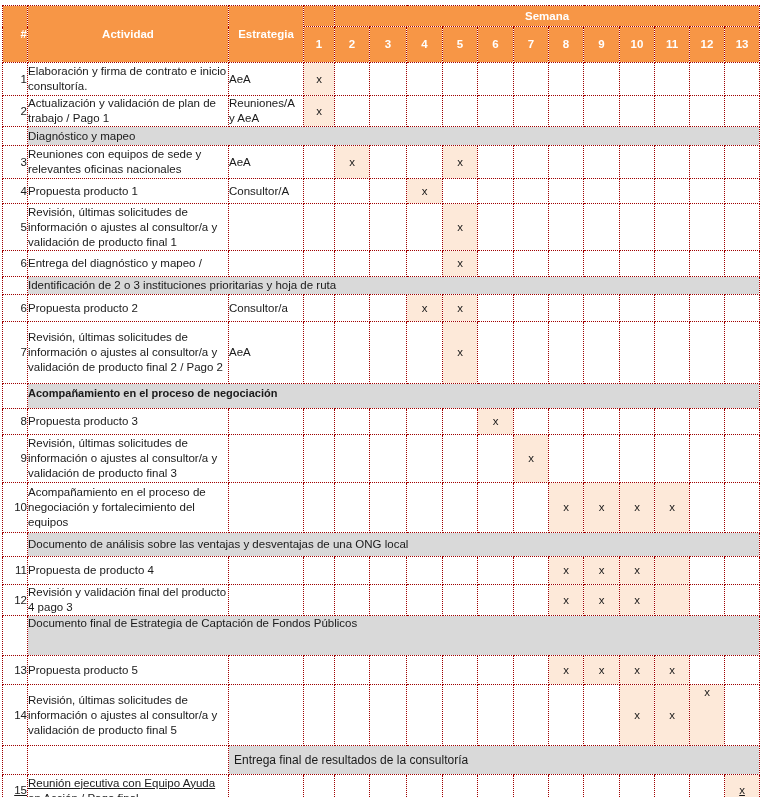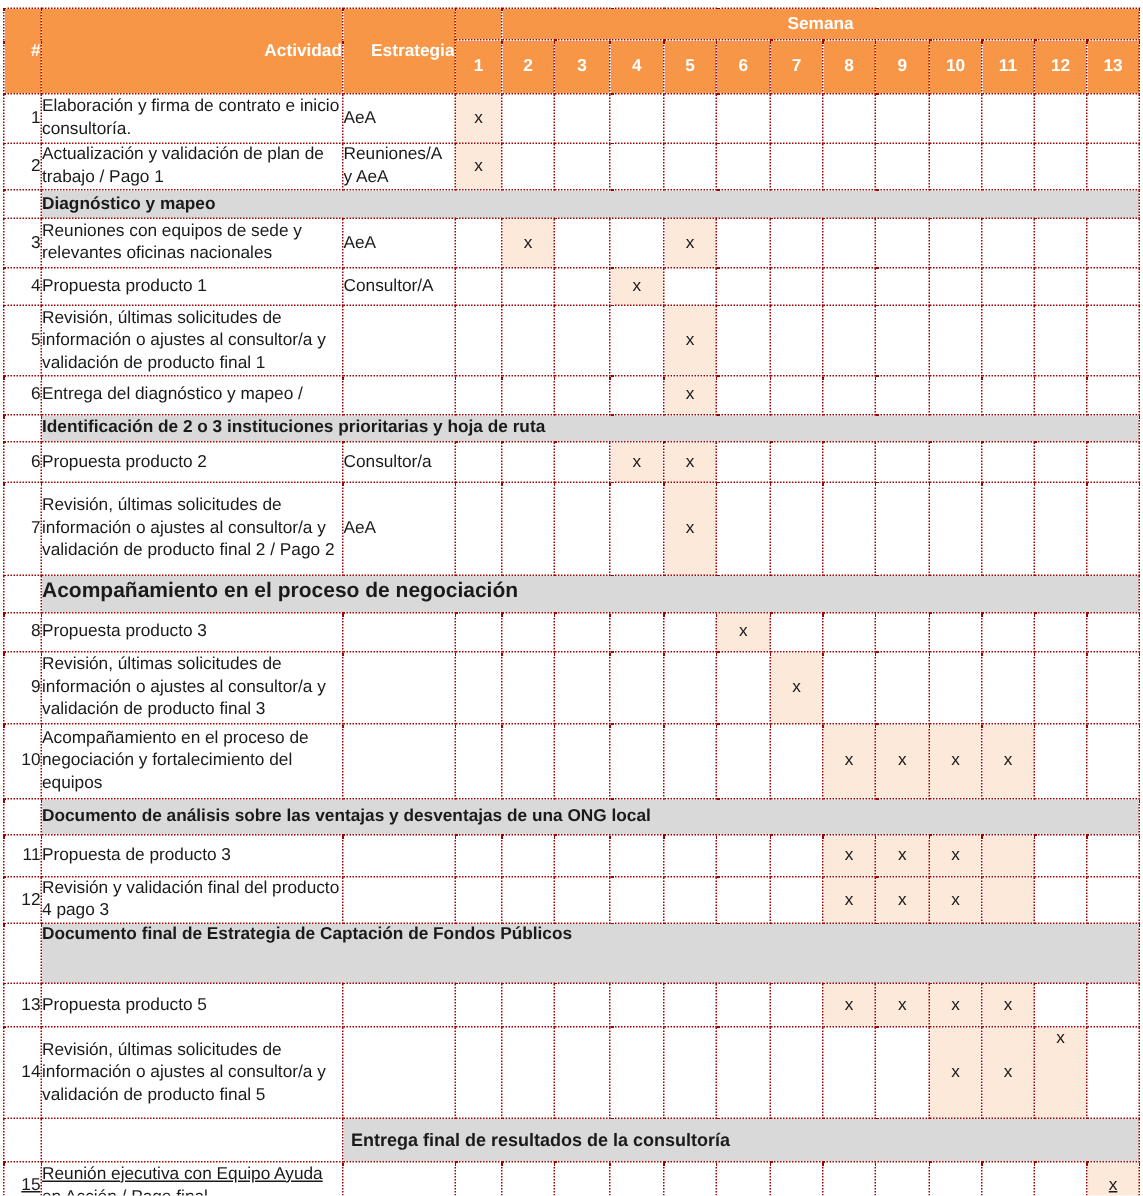--- a/index.html
+++ b/index.html
@@ -5,31 +5,31 @@
   html, body { margin:0; padding:0; background:#ffffff; }
   body { width:762px; height:797px; position:relative; overflow:hidden;
          font-family:"Liberation Sans", sans-serif; color:#1a1a1a; }
   table.gantt { position:absolute; left:2px; top:5px; border-collapse:collapse;
                 table-layout:fixed; width:756px; }
   table.gantt td, table.gantt th { border:1px dotted #a00000; padding:0; font-size:11.5px;
                  line-height:15px; vertical-align:middle; overflow:hidden; }
   th { background:#f79646; color:#ffffff; font-weight:bold; font-size:10.5px; }
   th.semana { height:20px; font-size:11px; }
   th.week { height:35px; font-size:9.5px; padding-top:6px; }
-  th.left { text-align:right; padding-left:5px; }
+  th.left { text-align:center; padding-left:5px; }
   th.num { text-align:right; padding-right:5px; }
   td.num { text-align:right; padding-right:3px; font-size:11.5px; }
   td.act { padding-left:5px; padding-right:2px; }
   td.resp { padding-left:5px; font-size:10.5px; line-height:14px; }
   td.wk { text-align:center; font-size:11.5px; }
   td.wk.on { background:#fde9d9; }
   tr.sec td { background:#d9d9d9; }
   tr.sec td.blank { background:#ffffff; }
-  td.sectitle { padding-left:5px; font-size:12px;font-weight:bold; }
-  td.sectitle.small { font-size:14px; font-weight:bold; vertical-align:top; padding-top:2px;margin-top:44px; }
+  td.sectitle { padding-left:5px; font-size:12px; }
+  td.sectitle.small { font-size:11px; font-weight:bold; vertical-align:top; padding-top:2px;margin-top:44px; }
 </style>
 </head>
 <body>
 
 <table class="gantt">
   <colgroup>
     <col style="width:25px">
       <col style="width:201px">
       <col style="width:75px">
       <col style="width:31px">
@@ -280,21 +280,21 @@
         <td class="wk on">x</td>
         <td class="wk"></td>
         <td class="wk"></td>
       </tr>
       <tr class="sec" style="height: 24px;">
         <td class="blank"></td>
         <td colspan="15" class="sectitle">Documento de análisis sobre las ventajas y desventajas de una ONG local</td>
       </tr>
       <tr style="height: 28px;">
         <td class="num">11</td>
-        <td class="act">Propuesta de producto 3</td>
+        <td class="act">Propuesta de producto 4</td>
         <td class="resp"></td>
         <td class="wk"></td>
         <td class="wk"></td>
         <td class="wk"></td>
         <td class="wk"></td>
         <td class="wk"></td>
         <td class="wk"></td>
         <td class="wk"></td>
         <td class="wk on">x</td>
         <td class="wk on">x</td>

